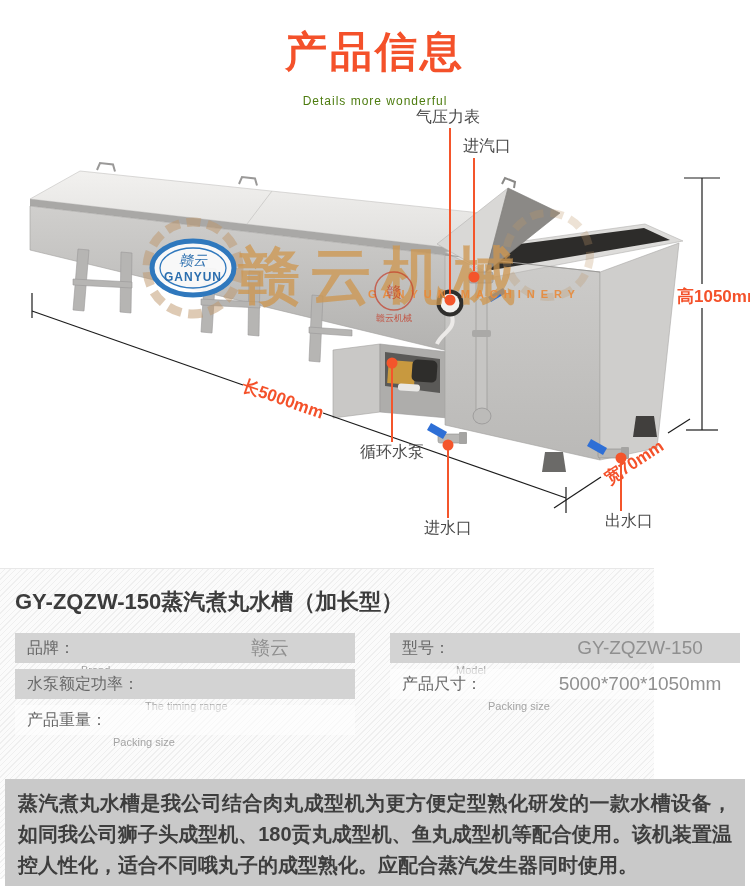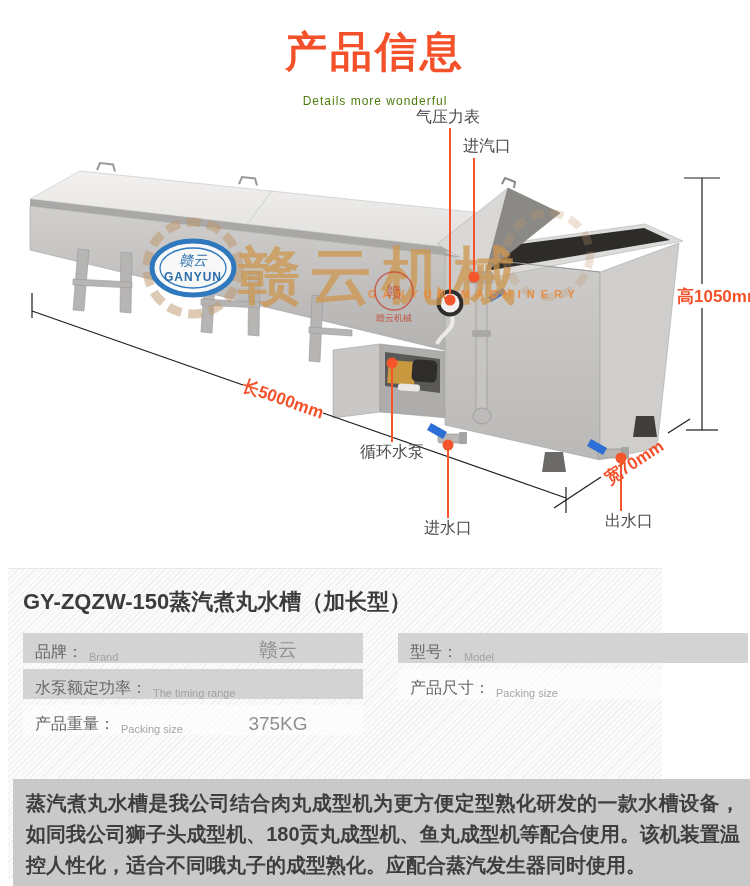--- a/index.html
+++ b/index.html
@@ -13,29 +13,29 @@
   .page-title{margin-top:24px;font-size:42px;font-weight:bold;color:#f4512a;letter-spacing:3px;}
   .page-subtitle{margin-top:14px;font-size:12px;color:#4d7c0f;letter-spacing:1px;}
   
   .figure-svg{position:absolute;top:0;left:0;}
   .callout-text{font-size:16px;fill:#4a4a4a;}
   .dim-text{font-size:17px;fill:#f4512a;font-weight:bold;}
   .callout-line{stroke:#f4552b;stroke-width:2;}
   .dim-line{stroke:#1c1c1c;stroke-width:1.2;}
   
   .info-section{
-    position:absolute;top:568px;left:8px;width:654px;height:310px;
+    position:absolute;top:568px;left:0;width:654px;height:310px;
     background:repeating-linear-gradient(135deg,#fbfbfb 0 3px,#efefef 3px 4px);
     border-top:1px solid #e8e8e8;
   }
   .product-title{position:absolute;left:15px;top:18px;font-size:22px;color:#3c3c3c;font-weight:bold;}
   .spec-table{position:absolute;top:64px;}
   .spec-table.left{left:15px;width:340px;}
   .spec-table.right{left:390px;width:350px;}
-  .spec-row{position:relative;height:30px;margin-bottom:6px;display:flex;align-items:flex-end;padding-left:12px;}
+  .spec-row{position:relative;height:30px;margin-bottom:6px;display:flex;align-items:center;padding-left:12px;}
   .spec-row.odd{background:#d3d3d3;}
   .spec-row.even{background:rgba(255,255,255,0.55);}
   .spec-zh{font-size:16px;color:#686868;}
   .spec-en{font-size:11px;color:#a3a3a3;margin-left:6px;margin-top:44px;}
   .spec-value{position:absolute;font-size:19px;color:#8f8f8f;text-align:center;}
   .spec-table.left .spec-value{left:190px;width:130px;}
   .spec-table.right .spec-value{left:160px;width:180px;}
   .description-box{
     position:absolute;left:5px;top:210px;width:740px;box-sizing:border-box;
     background:#c9c9c9;padding:9px 13px;
@@ -210,29 +210,30 @@
       <span class="spec-en">Brand</span>
       <span class="spec-value">赣云</span>
     </div>
     <div class="spec-row odd">
       <span class="spec-zh">水泵额定功率：</span>
       <span class="spec-en">The timing range</span>
     </div>
     <div class="spec-row even">
       <span class="spec-zh">产品重量：</span>
       <span class="spec-en">Packing size</span>
-      <span class="spec-value">375KG</span>
     </div>
   </div>
 
   <div class="spec-table right">
     <div class="spec-row odd">
       <span class="spec-zh">型号：</span>
       <span class="spec-en">Model</span>
+      <span class="spec-value">GY-ZQZW-150</span>
     </div>
     <div class="spec-row even">
       <span class="spec-zh">产品尺寸：</span>
       <span class="spec-en">Packing size</span>
+      <span class="spec-value">5000*700*1050mm</span>
     </div>
   </div>
 
   <div class="description-box">蒸汽煮丸水槽是我公司结合肉丸成型机为更方便定型熟化研发的一款水槽设备，如同我公司狮子头成型机、180贡丸成型机、鱼丸成型机等配合使用。该机装置温控人性化，适合不同哦丸子的成型熟化。应配合蒸汽发生器同时使用。</div>
 </div>
 
 </body></html>

